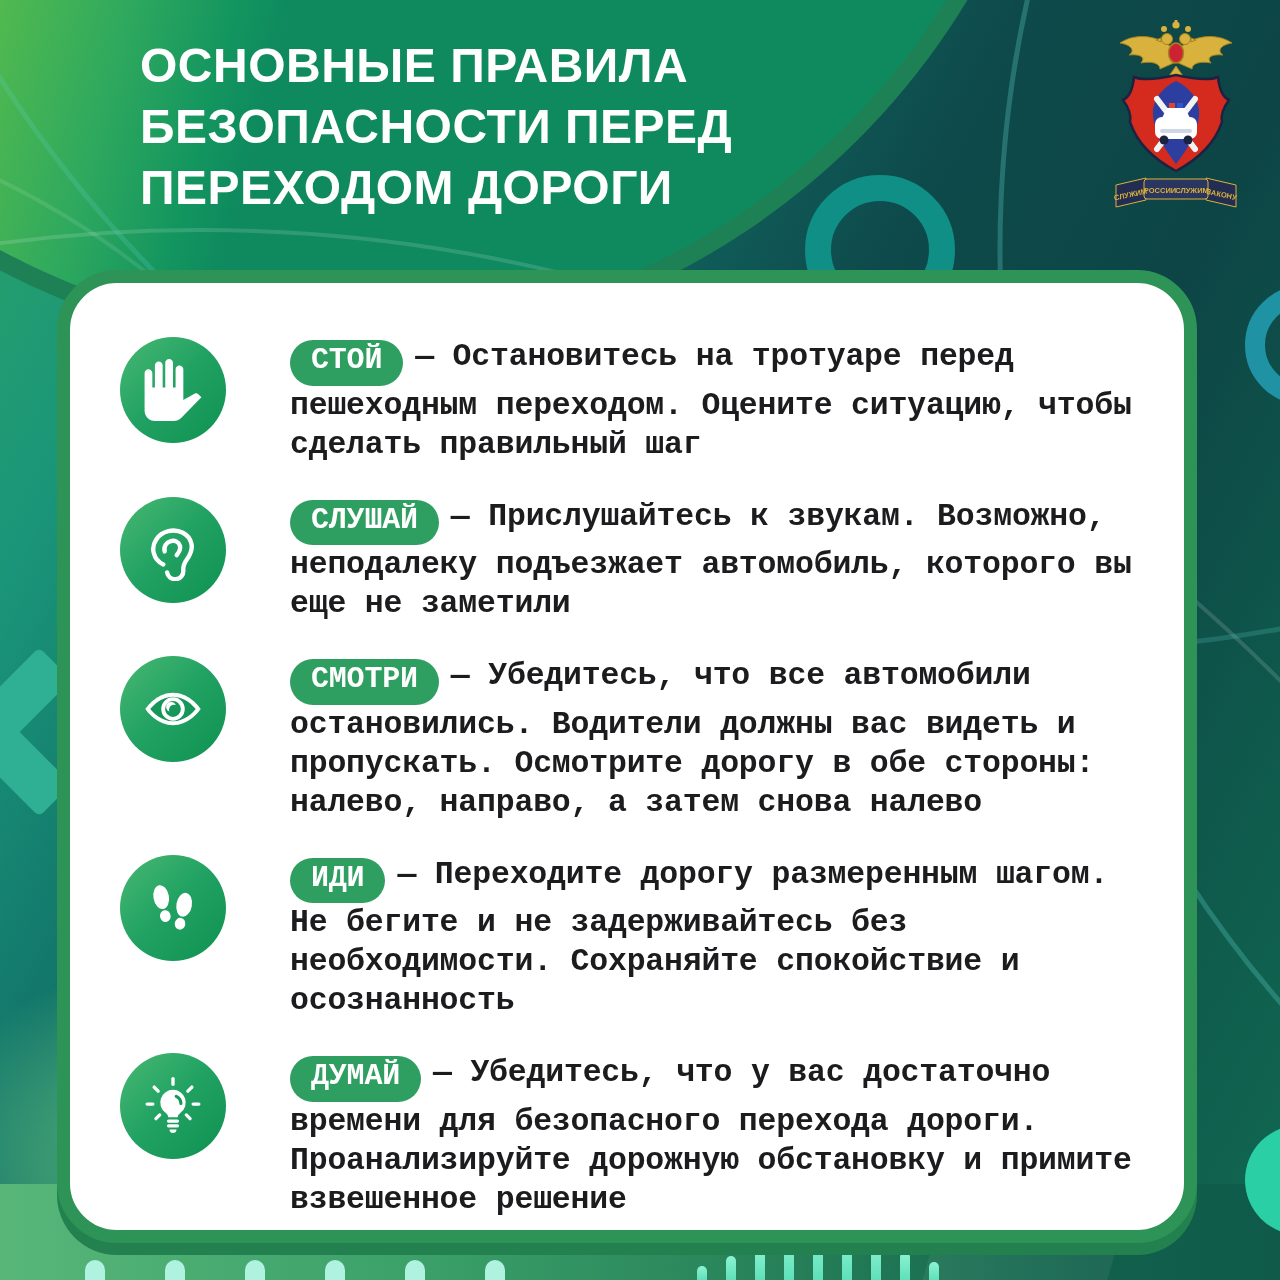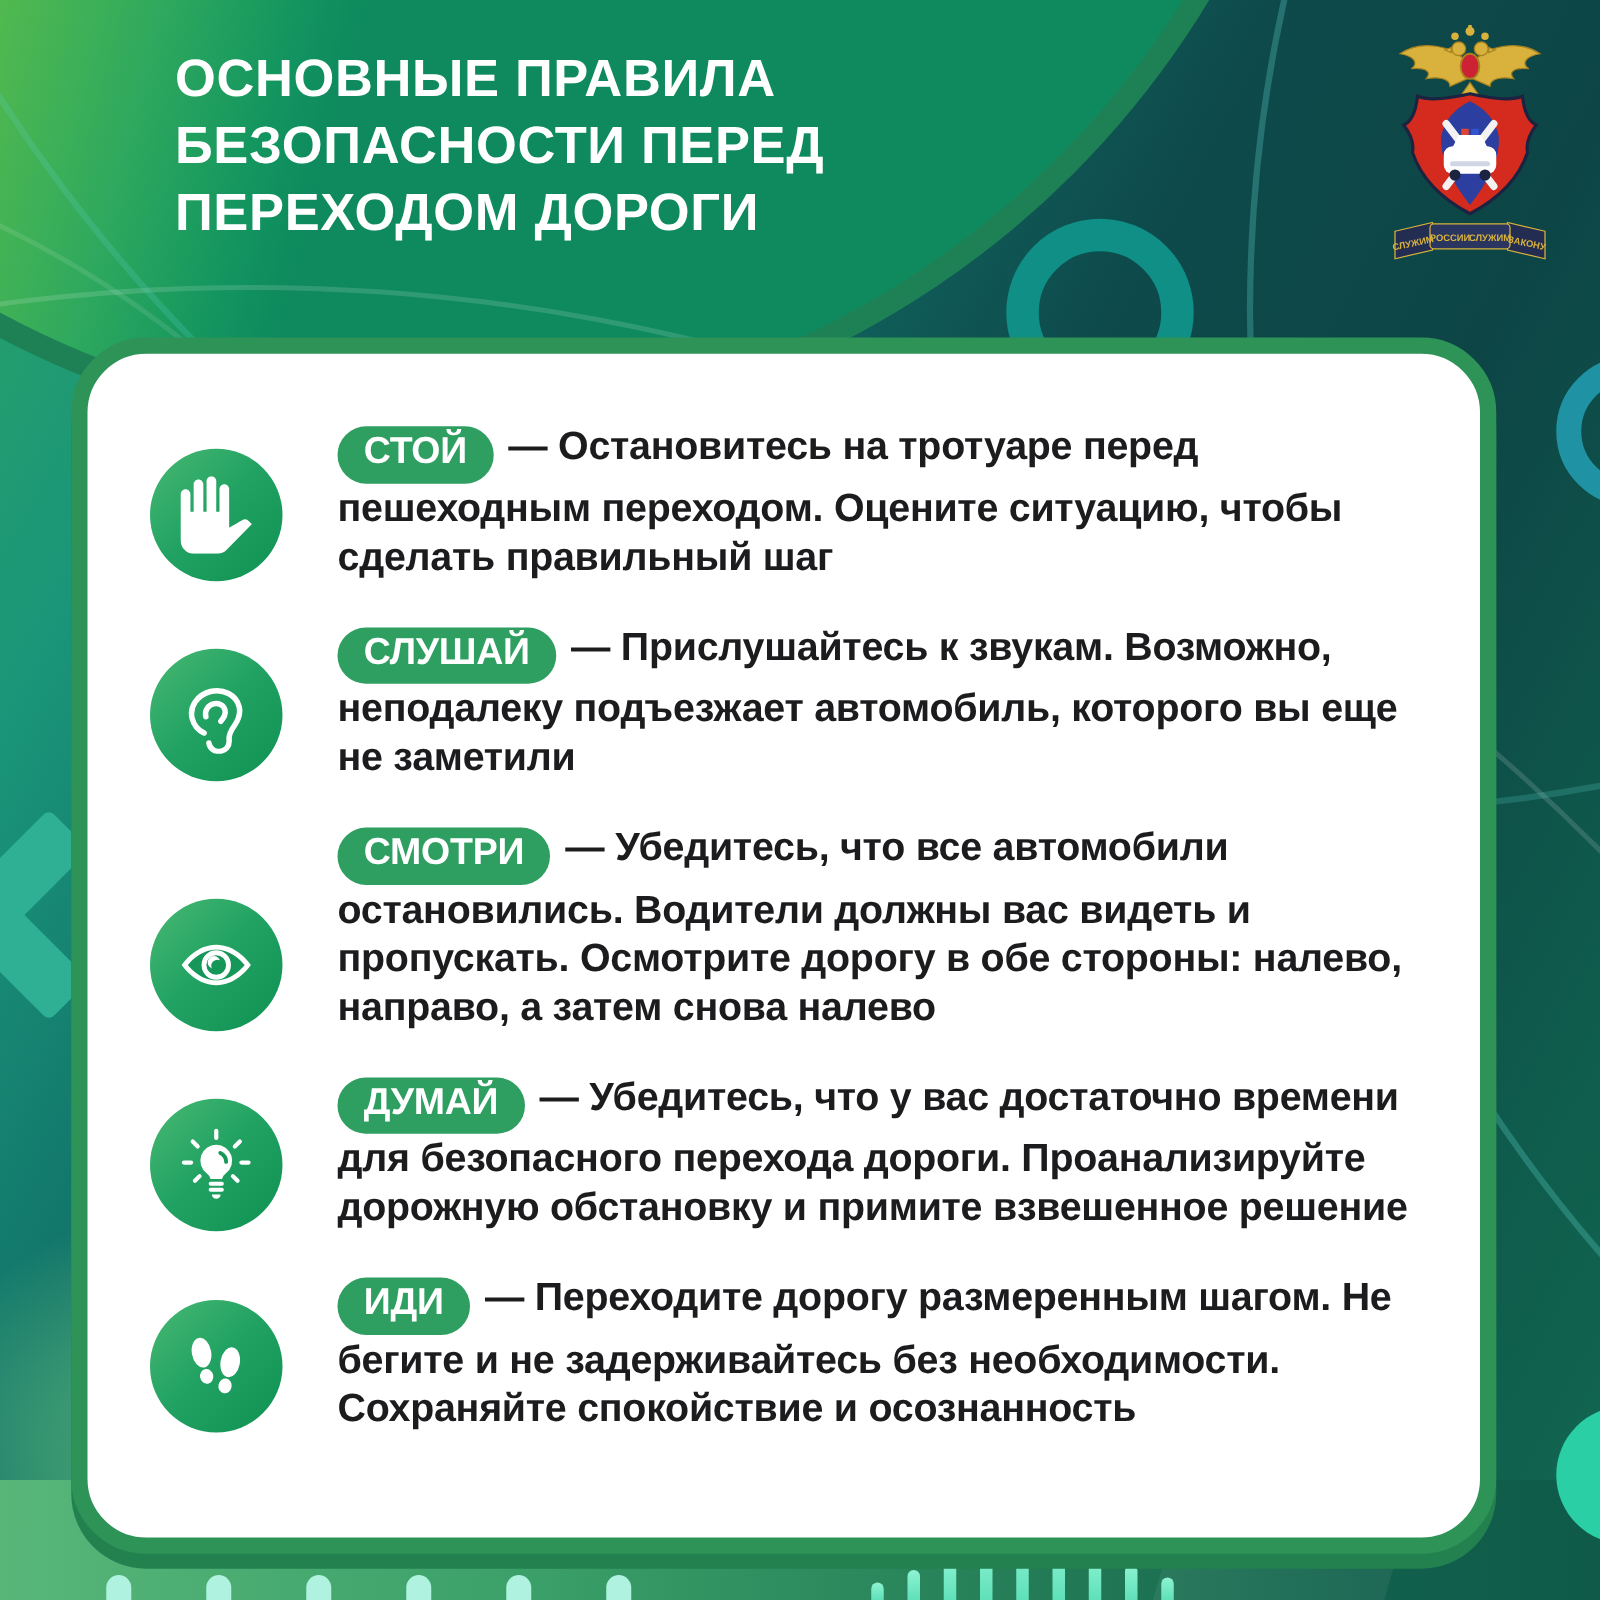--- a/index.html
+++ b/index.html
@@ -31,27 +31,27 @@
   .eq-wedge{position:absolute;bottom:0;left:935px;width:185px;height:88px;z-index:2;
     background:rgba(255,255,255,.06);transform:skewX(-16deg);}
   .equalizer{position:absolute;left:697px;bottom:0;display:flex;align-items:flex-end;gap:19px;z-index:2;}
   .equalizer i{display:block;width:10px;background:linear-gradient(180deg,#8df3d2,#5fe0b9);
     border-radius:6px 6px 0 0;}
   .dots{position:absolute;left:0;bottom:0;width:1280px;height:40px;z-index:2;}
   .dots i,.dot-free{position:absolute;width:20px;height:30px;border-radius:10px;background:#aef2df;bottom:-10px;}
   .dot-free{left:78px;bottom:58px;height:24px;z-index:2;opacity:.9;}
   
   .title{position:absolute;left:140px;top:36px;margin:0;z-index:4;color:#ffffff;
-    font-size:42px;line-height:1.27;font-weight:bold;letter-spacing:.5px;white-space:pre-line;}
+    font-size:48px;line-height:1.27;font-weight:bold;letter-spacing:.5px;white-space:pre-line;}
   .emblem{position:absolute;left:1106px;top:20px;width:140px;height:215px;z-index:4;}
   
   .card{position:absolute;left:57px;top:270px;width:1140px;height:973px;box-sizing:border-box;
     background:#ffffff;border:13px solid #2e9356;border-radius:60px;z-index:3;
     box-shadow:0 12px 0 #23814f;padding:54px 40px 0 50px;}
-  .rule{display:flex;align-items:flex-end;gap:44px;margin-bottom:33px;}
+  .rule{display:flex;align-items:flex-start;gap:64px;margin-bottom:33px;font-family:Liberation Mono, monospace;}
   .rule-icon{flex:0 0 106px;width:106px;height:106px;border-radius:50%;
     background:linear-gradient(135deg,#49b873 0%,#21a262 48%,#0f9153 100%);
     display:flex;align-items:center;justify-content:center;}
   .rule-icon svg{width:62px;height:62px;}
   .rule-text{font-size:31.5px;line-height:1.24;font-weight:bold;color:#1c1c1e;letter-spacing:-.2px;}
   .badge{display:inline-block;background:#2f9f61;color:#ffffff;border-radius:27px;
     padding:3px 21px 8px;margin-right:12px;font-size:30px;line-height:1.15;vertical-align:-3px;}
 </style>
 </head>
 <body>
@@ -193,20 +193,38 @@
           <circle cx="24.8" cy="24.6" r="3.9" fill="#169659"></circle>
         </svg>
       </div>
       <div class="rule-text">
         <span class="badge">СМОТРИ</span><span>— Убедитесь, что все автомобили остановились. Водители должны вас видеть и пропускать. Осмотрите дорогу в обе стороны: налево, направо, а затем снова налево</span>
       </div>
     </div>
 
     <div class="rule">
       <div class="rule-icon">
+        <svg viewBox="0 0 48 48" fill="#ffffff">
+          <g transform="rotate(-10 16 22)">
+            <ellipse cx="16" cy="15.5" rx="6" ry="9.3"></ellipse>
+            <ellipse cx="16.6" cy="30.5" rx="4.1" ry="4.6"></ellipse>
+          </g>
+          <g transform="rotate(10 32 28)">
+            <ellipse cx="31.5" cy="21.5" rx="6" ry="9.3"></ellipse>
+            <ellipse cx="30.9" cy="36.5" rx="4.1" ry="4.6"></ellipse>
+          </g>
+        </svg>
+      </div>
+      <div class="rule-text">
+        <span class="badge">ИДИ</span><span>— Переходите дорогу размеренным шагом. Не бегите и не задерживайтесь без необходимости. Сохраняйте спокойствие и осознанность</span>
+      </div>
+    </div>
+
+    <div class="rule">
+      <div class="rule-icon">
         <svg viewBox="0 0 48 48">
           <path fill="#ffffff" d="M24 11.5a9.8 9.8 0 00-6 17.6c1.3 1 2.1 2.1 2.4 3.6h7.2a6.1 6.1 0 012.4-3.6 9.8 9.8 0 00-6-17.6z"></path>
           <path fill="none" stroke="#169659" stroke-width="2.4" stroke-linecap="round" d="M26.5 16.5a6.2 6.2 0 013.6 5.6"></path>
           <rect x="19.3" y="34.4" width="9.4" height="2.5" rx="1.25" fill="#ffffff"></rect>
           <rect x="19.3" y="38.1" width="9.4" height="2.5" rx="1.25" fill="#ffffff"></rect>
           <path fill="#ffffff" d="M21.3 42.2h5.4a2.7 2.7 0 01-5.4 0z"></path>
           <g stroke="#ffffff" stroke-width="2.6" stroke-linecap="round">
             <path d="M24 2.8v4.4"></path>
             <path d="M38.6 9.4l-3.1 3.1"></path>
             <path d="M9.4 9.4l3.1 3.1"></path>
@@ -215,32 +233,14 @@
             <path d="M37.2 33.8l-2.9-2.9"></path>
             <path d="M10.8 33.8l2.9-2.9"></path>
           </g>
         </svg>
       </div>
       <div class="rule-text">
         <span class="badge">ДУМАЙ</span><span>— Убедитесь, что у вас достаточно времени для безопасного перехода дороги. Проанализируйте дорожную обстановку и примите взвешенное решение</span>
       </div>
     </div>
 
-    <div class="rule">
-      <div class="rule-icon">
-        <svg viewBox="0 0 48 48" fill="#ffffff">
-          <g transform="rotate(-10 16 22)">
-            <ellipse cx="16" cy="15.5" rx="6" ry="9.3"></ellipse>
-            <ellipse cx="16.6" cy="30.5" rx="4.1" ry="4.6"></ellipse>
-          </g>
-          <g transform="rotate(10 32 28)">
-            <ellipse cx="31.5" cy="21.5" rx="6" ry="9.3"></ellipse>
-            <ellipse cx="30.9" cy="36.5" rx="4.1" ry="4.6"></ellipse>
-          </g>
-        </svg>
-      </div>
-      <div class="rule-text">
-        <span class="badge">ИДИ</span><span>— Переходите дорогу размеренным шагом. Не бегите и не задерживайтесь без необходимости. Сохраняйте спокойствие и осознанность</span>
-      </div>
-    </div>
-
   </div>
 </div>
 
 </body></html>

